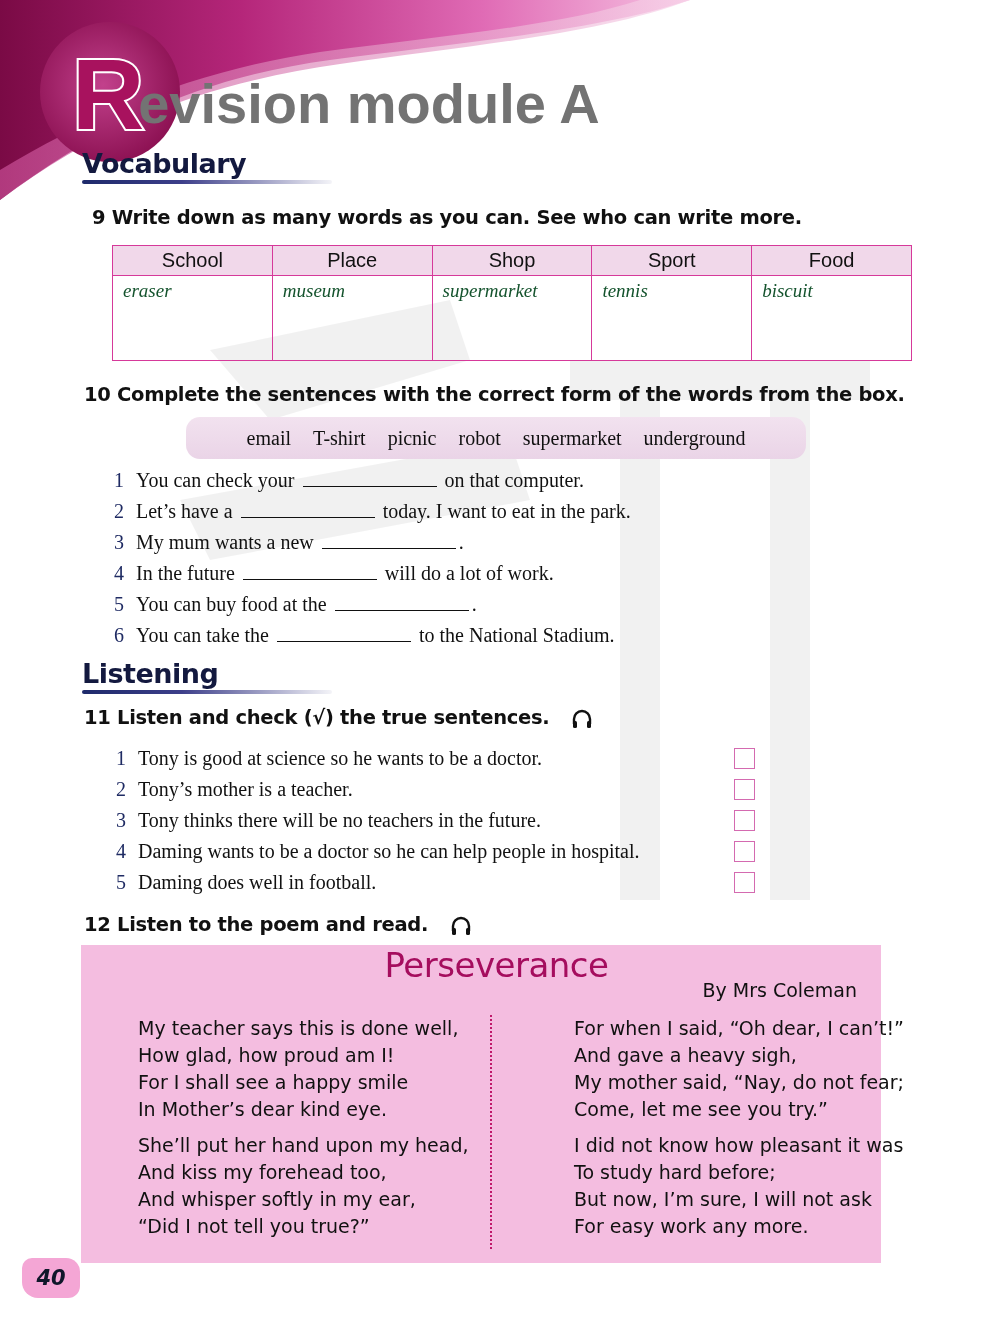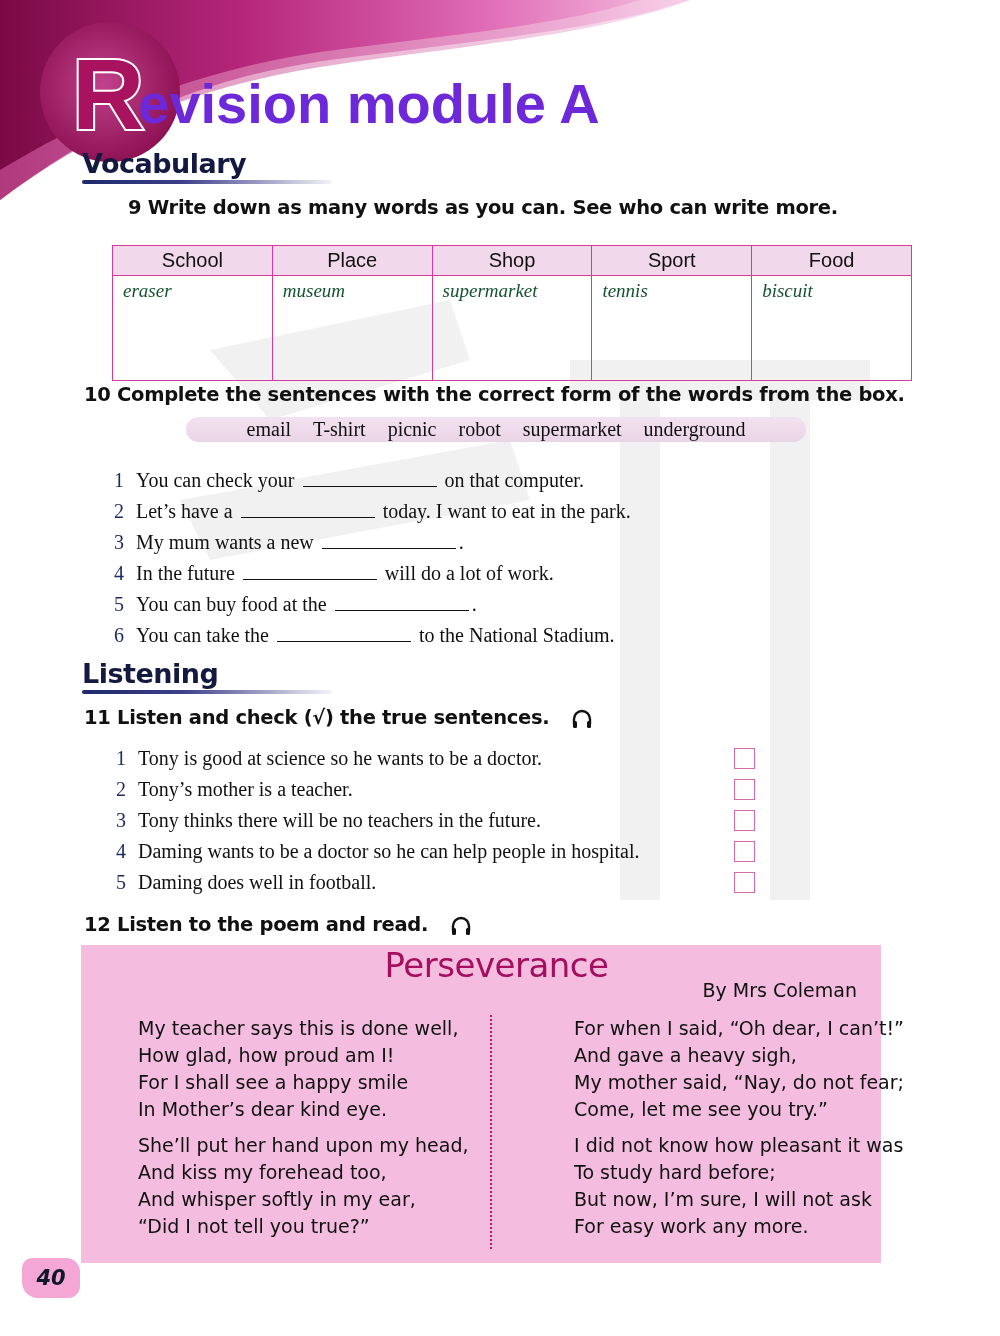--- a/index.html
+++ b/index.html
@@ -16,57 +16,57 @@
   }
   .title-initial {
     font-family: "Liberation Sans", sans-serif; font-weight: 700;
     font-size: 100px; line-height: 1; color: #a8125e;
     -webkit-text-stroke: 4px #ffffff; paint-order: stroke fill;
     text-shadow: 0 0 0 #fff;
     letter-spacing: -6px;
   }
   .title-rest {
     font-family: "Liberation Sans", sans-serif; font-weight: 700;
-    font-size: 56px; line-height: 1; color: #6d28d9; margin-bottom: 12px;
+    font-size: 56px; line-height: 1; color: #737373; margin-bottom: 12px;
   }
 
   .section-heading {
     position: absolute; left: 82px;
     font-family: "DejaVu Sans", sans-serif; font-weight: 700; font-size: 27px;
     color: #13193f; letter-spacing: -0.5px;
   }
   .section-heading .rule {
     position: absolute; left: 0; bottom: -5px; width: 250px; height: 4px;
     background: linear-gradient(to right, #1e2a6b 0%, #3d3f8a 40%, rgba(200,200,220,0.2) 100%);
     border-radius: 2px;
   }
 
   .task-heading {
     position: absolute; font-family: "DejaVu Sans", sans-serif; font-weight: 700;
     font-size: 19.5px; color: #111; letter-spacing: -0.3px; white-space: nowrap;
   }
 
   
   .vocab-table {
-    position: absolute; left: 112px; top: 245px; width: 800px; height: 136px;
+    position: absolute; left: 112px; top: 245px; width: 800px; height: 116px;
     border: 1.5px solid #d6399a; border-collapse: collapse;
   }
   .vocab-table th {
     height: 30px; background: #f1d8ea; border: 1.5px solid #d6399a;
     font-family: "Liberation Sans", sans-serif; font-weight: 400; font-size: 20px; color: #111;
   }
   .vocab-table td {
     vertical-align: top; border: 1.5px solid #d6399a; padding: 4px 10px;
     font-family: "Liberation Serif", serif; font-style: italic; font-size: 19px; color: #14532d;
     width: 20%;
   }
 
   
   .word-box {
-    position: absolute; left: 186px; top: 417px; width: 620px; height: 25px;
+    position: absolute; left: 186px; top: 417px; width: 620px; height: 42px;
     background: linear-gradient(to bottom, #f2e2ef, #ead4e7);
     border-radius: 14px;
     display: flex; align-items: center; justify-content: center; gap: 22px;
     font-family: "Liberation Serif", serif; font-size: 20px; color: #111;
   }
 
   .sentences { position: absolute; left: 114px; font-family: "Liberation Serif", serif; font-size: 20px; color: #111; }
   .sentence { height: 31px; line-height: 31px; white-space: nowrap; }
   .sentence .num { color: #1f2b63; display: inline-block; width: 22px; }
   .blank { display: inline-block; width: 134px; border-bottom: 1.3px solid #111; height: 18px; vertical-align: baseline; margin: 0 3px; }
@@ -142,21 +142,21 @@
 <div class="title">
   <span class="title-initial">R</span>
   <span class="title-rest">evision module A</span>
 </div>
 
 <div class="section-heading" style="top:148px;">
   <span>Vocabulary</span>
   <div class="rule"></div>
 </div>
 
-<div class="task-heading" style="left:92px; top:196px;margin-left:36px;">9 Write down as many words as you can. See who can write more.</div>
+<div class="task-heading" style="left:92px; top:206px;">9 Write down as many words as you can. See who can write more.</div>
 
 <table class="vocab-table">
   <thead>
     <tr>
       <th>School</th>
       <th>Place</th>
       <th>Shop</th>
       <th>Sport</th>
       <th>Food</th>
     </tr>

